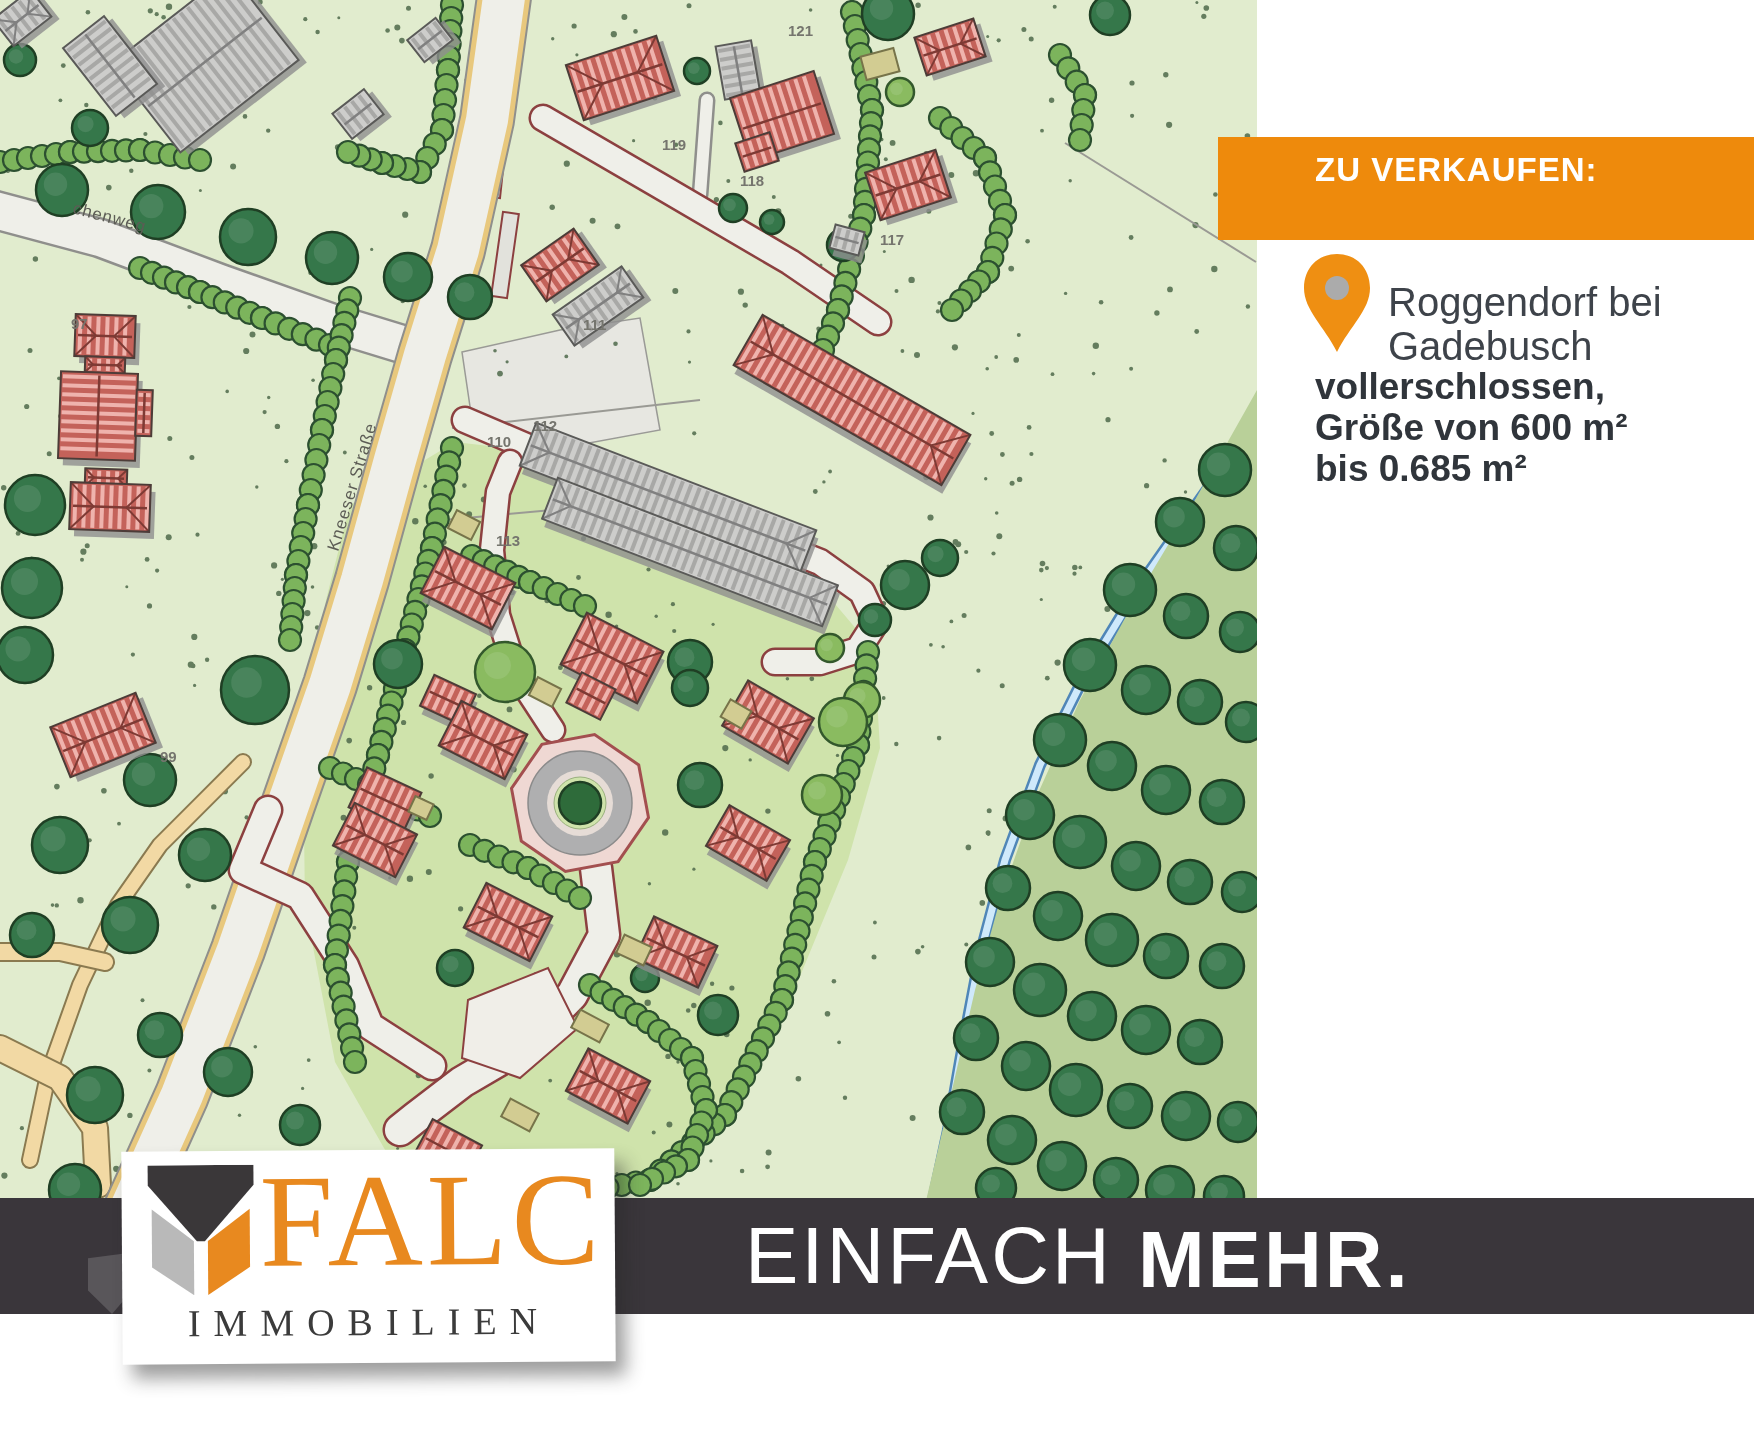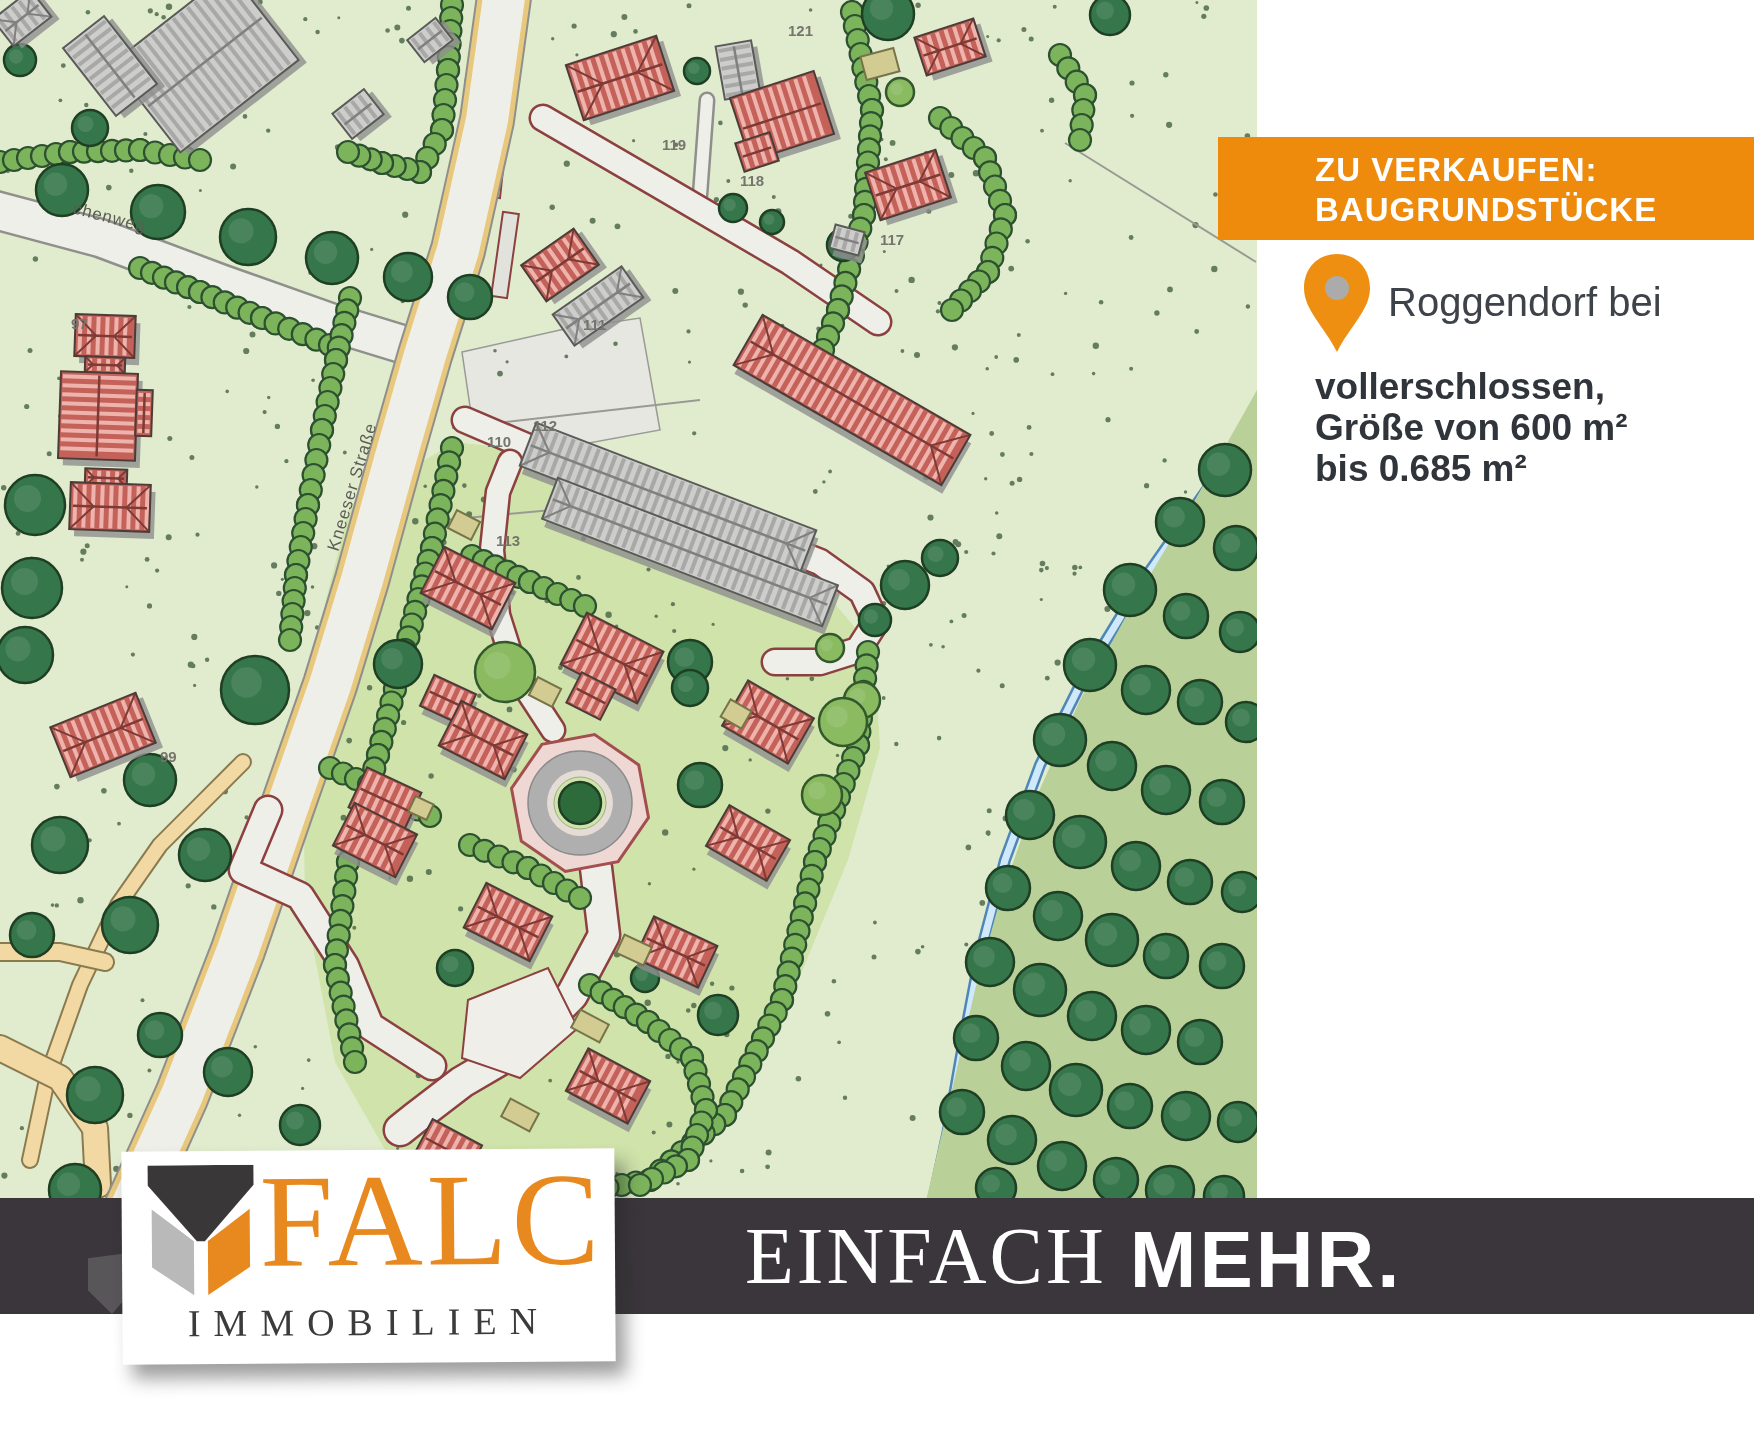--- a/index.html
+++ b/index.html
@@ -12,21 +12,21 @@
           letter-spacing:1px;color:#fff;}
   .loc-row{position:absolute;left:1302px;top:252px;z-index:6;}
   .pin-wrap{position:absolute;left:0;top:0;width:70px;height:104px;}
   .loc-text{position:absolute;left:86px;top:28px;width:340px;font-size:40px;line-height:44px;
             font-weight:500;color:#3e434a;}
   .details{position:absolute;left:1315px;top:366px;z-index:6;font-size:37px;line-height:41px;
            font-weight:700;color:#30353b;}
   .footer-bar{position:absolute;left:0;top:1198px;width:1754px;height:116px;z-index:10;}
   .tagline{position:absolute;left:745px;top:0;height:116px;display:flex;align-items:center;
            color:#ffffff;font-size:80px;letter-spacing:3px;white-space:pre;}
-  .tagline .t-reg{font-weight:400;font-family:Liberation Serif, serif;}
+  .tagline .t-reg{font-weight:400;}
   .tagline .t-bold{font-weight:700;margin-top:8px;}
   .watermark{position:absolute;left:88px;top:1252px;width:48px;height:62px;z-index:11;
              background:rgba(255,255,255,.16);
              clip-path:polygon(0 10%,100% 0,100% 55%,50% 100%,0 62%);}
   .logo-box{position:absolute;left:122px;top:1150px;width:493px;height:213px;background:#ffffff;z-index:12;
             box-shadow:10px 14px 18px rgba(40,40,40,.45);transform:rotate(-0.4deg);}
   .logo-icon{position:absolute;left:26px;top:14px;width:108px;height:130px;}
   .logo-word{position:absolute;left:138px;top:12px;font-family:"Liberation Serif",serif;
              font-weight:400;font-size:132px;line-height:118px;letter-spacing:4px;}
   .logo-sub{position:absolute;left:24px;right:24px;top:150px;text-align:center;
@@ -1767,32 +1767,32 @@
       <text x="662" y="150" fill="#75756e" font-size="15" font-family="Liberation Sans, sans-serif" font-weight="600">119</text>
       <text x="788" y="36" fill="#75756e" font-size="15" font-family="Liberation Sans, sans-serif" font-weight="600">121</text>
       <text fill="#5c5c55" font-size="17" font-family="Liberation Sans, sans-serif" letter-spacing="1px" transform="translate(338,552) rotate(-73)">Kneeser Straße</text>
       <text fill="#5c5c55" font-size="17" font-family="Liberation Sans, sans-serif" letter-spacing="1px" transform="translate(72,213) rotate(15)">chenweg</text>
     </svg>
 
   <div class="side-panel"></div>
 
   <div class="banner" id="banner" style="background: rgb(238, 138, 12); color: rgb(255, 255, 255);">
     <div>ZU VERKAUFEN:</div>
-    <div>BAUGRUNDSTÜCKE</div>
   </div>
 
   <div class="loc-row">
     <div class="pin-wrap">
       <svg width="70" height="104" viewBox="0 0 70 104">
         <path id="pinBody" d="M35,2 C54,2 68,16 68,36 C68,58 48,74 35,100 C22,74 2,58 2,36 C2,16 16,2 35,2 Z" fill="#EF8F12"></path>
         <circle id="pinHole" cx="35" cy="36" r="12" fill="#ABABAB"></circle>
       </svg>
     </div>
     <div class="loc-text">
       <div>Roggendorf bei</div>
+      <div>Gadebusch</div>
     </div>
   </div>
 
   <div class="details">
     <div>vollerschlossen,</div>
     <div>Größe von 600 m²</div>
     <div>bis 0.685 m²</div>
   </div>
 
   <div class="footer-bar" id="footerBar" style="background: rgb(58, 54, 59);">

